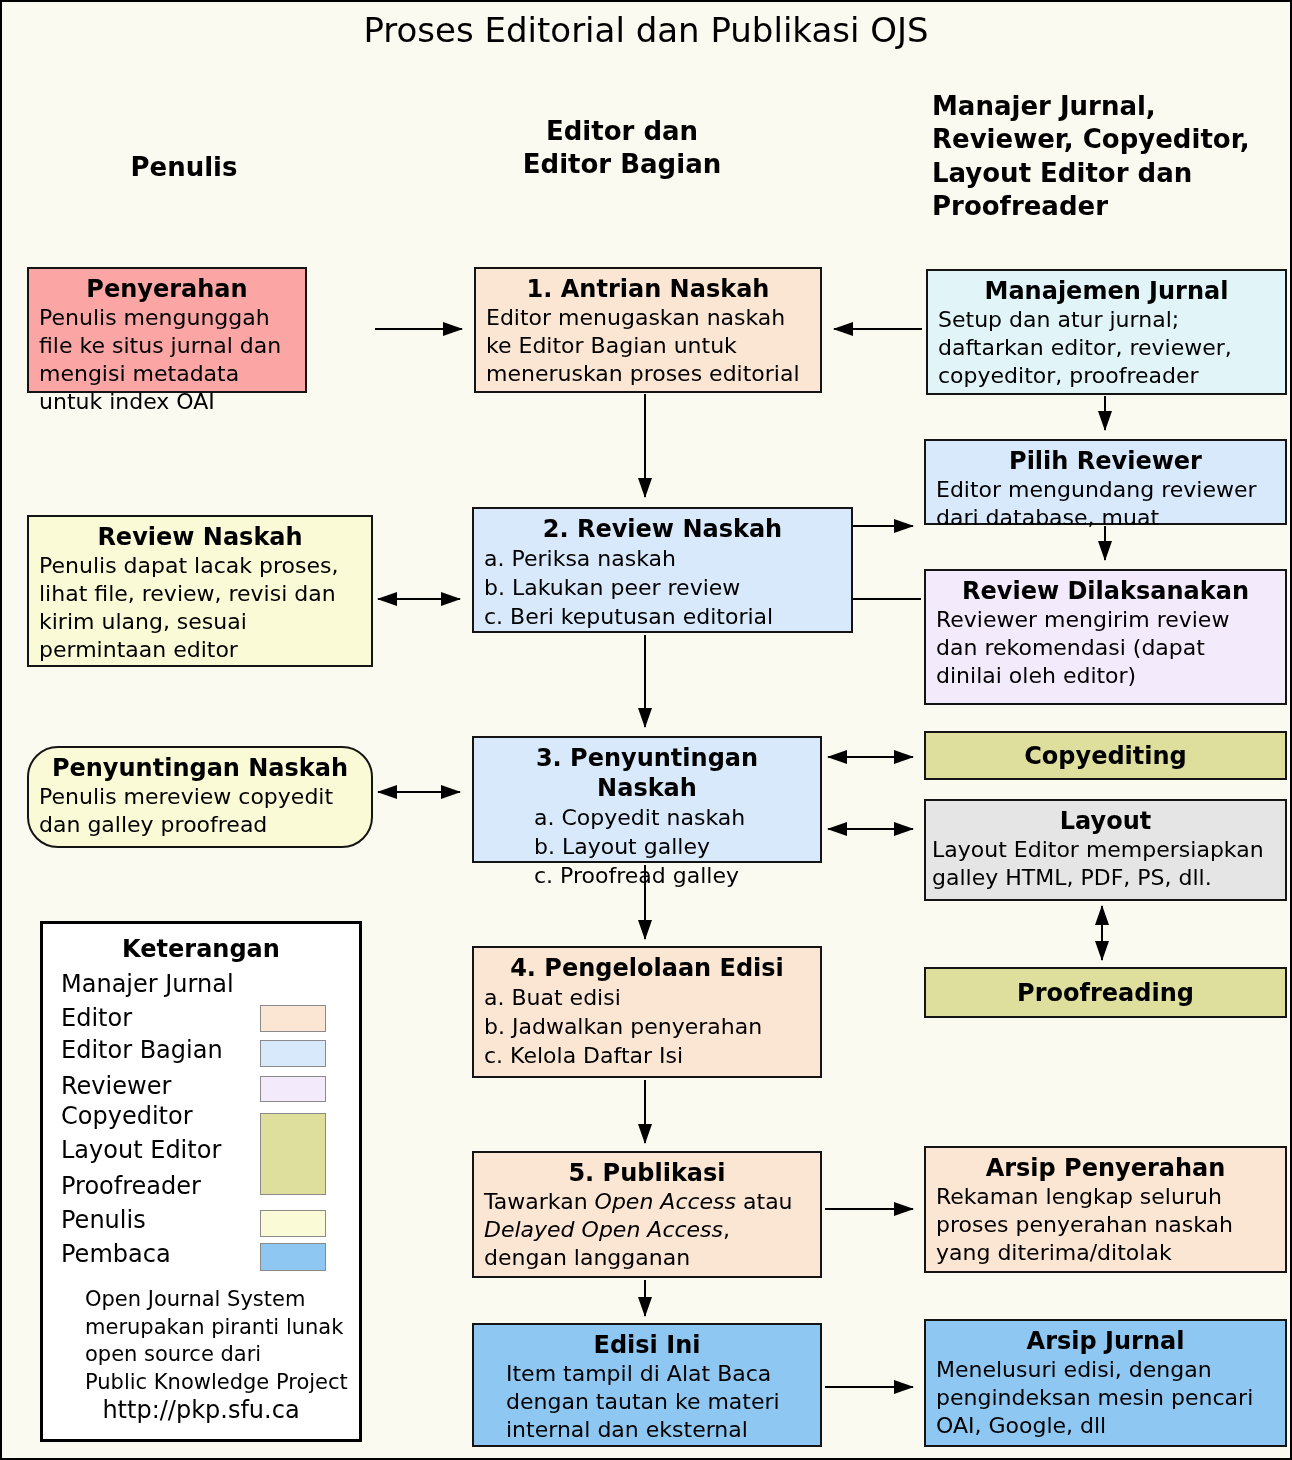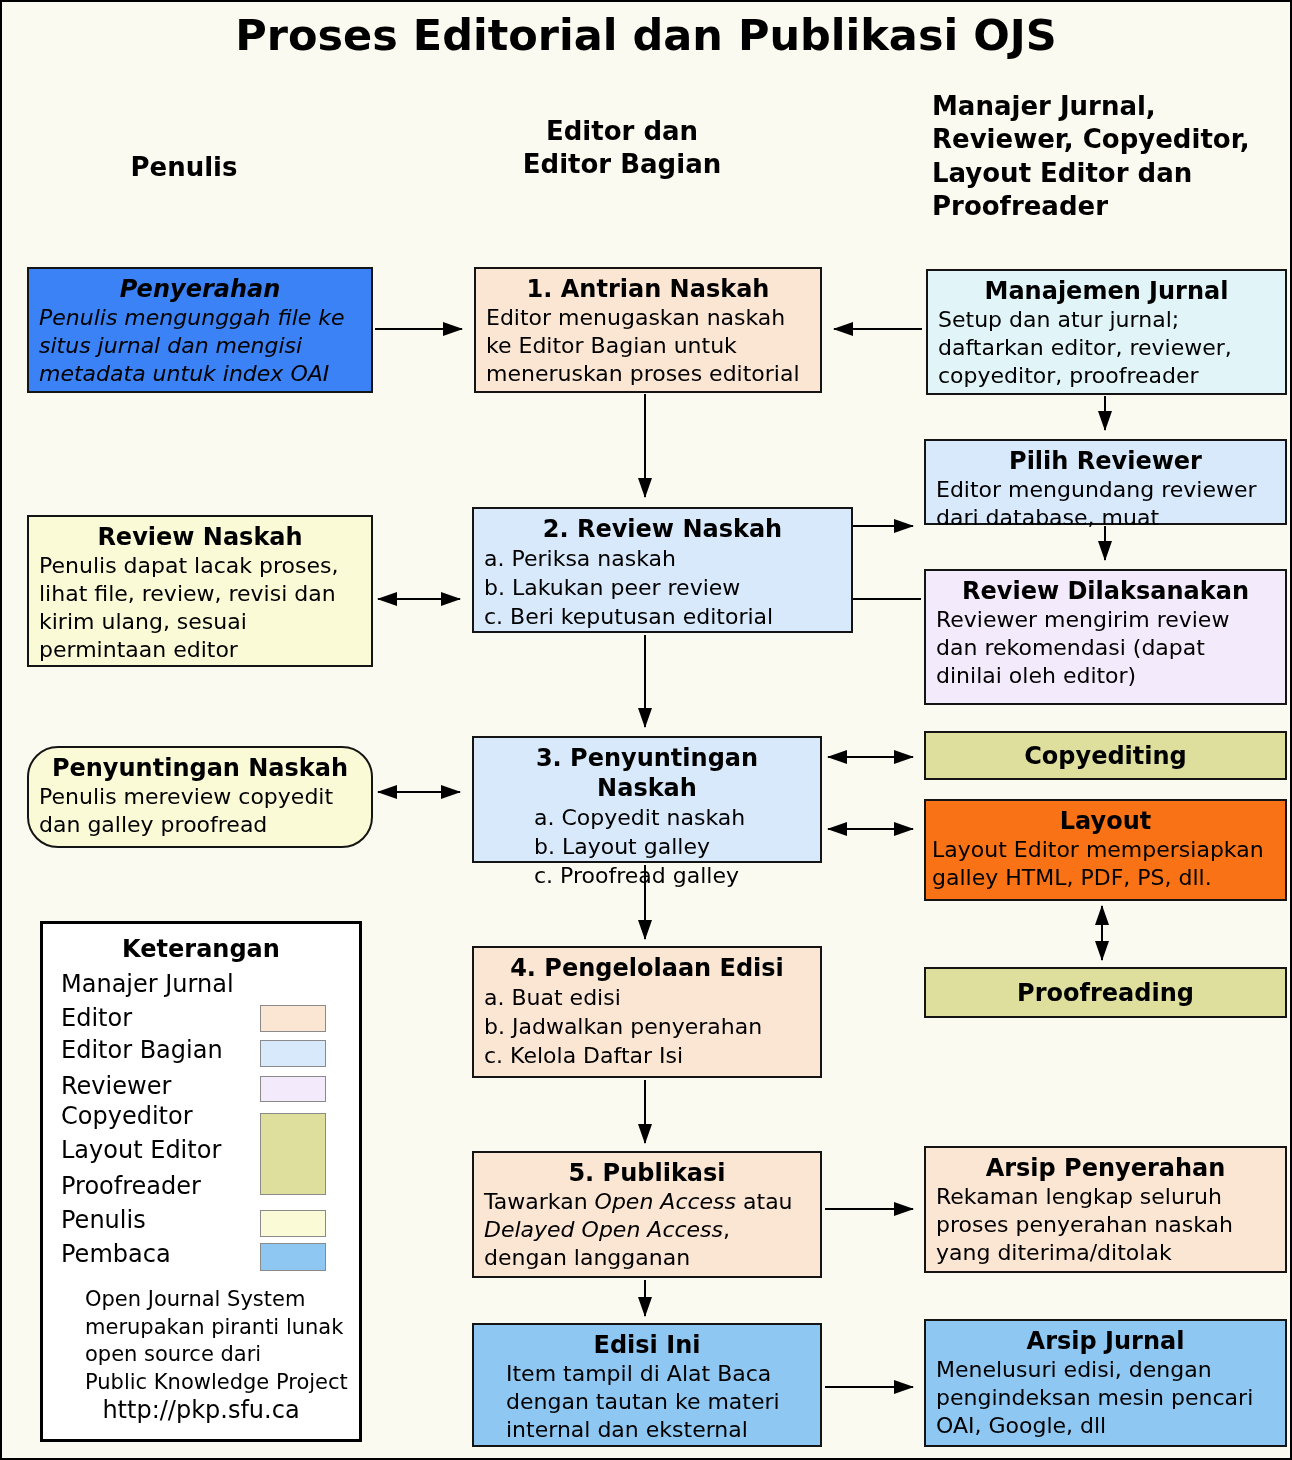--- a/index.html
+++ b/index.html
@@ -4,21 +4,21 @@
 <style>
   html,body{margin:0;padding:0;background:#e8e8e8;}
   .canvas{
     position:relative;width:1292px;height:1460px;
     background:#fafaf0;border:2px solid #000;box-sizing:border-box;
     font-family:"DejaVu Sans","Liberation Sans",sans-serif;color:#000;
     overflow:hidden;
   }
   .diagram-title{
     position:absolute;left:0;top:8px;width:100%;text-align:center;
-    font-size:43px;font-weight:bold;margin:0;
+    font-size:34px;font-weight:normal;margin:0;
   }
   .col-header{position:absolute;font-size:26px;font-weight:bold;line-height:1.28;}
   .pre{white-space:pre-line;}
   .center{text-align:center;}
   .arrows{position:absolute;left:0;top:0;width:1292px;height:1460px;pointer-events:none;}
   .box{
     position:absolute;border:2px solid #141414;box-sizing:border-box;
     padding:5px 10px;background:#fff;
   }
   .box-title{font-size:24px;font-weight:bold;text-align:center;line-height:1.25;}
@@ -78,21 +78,21 @@
       <path d="M826 827 H911" marker-start="url(#ahs)" marker-end="url(#ah)"></path>
       <path d="M1100 904 V958" marker-start="url(#ahs)" marker-end="url(#ah)"></path>
       <path d="M643 863 V937" marker-end="url(#ah)"></path>
       <path d="M643 1078 V1141" marker-end="url(#ah)"></path>
       <path d="M823 1207 H911" marker-end="url(#ah)"></path>
       <path d="M643 1278 V1314" marker-end="url(#ah)"></path>
       <path d="M823 1385 H911" marker-end="url(#ah)"></path>
     </g>
   </svg>
 
-  <div class="box" style="left: 25px; top: 265px; width: 346px; height: 126px; background-color: #3b82f6; font-style: italic;">
+  <div class="box" style="left: 25px; top: 265px; width: 280px; height: 126px; background-color: #fca5a5;">
     <div class="box-title">Penyerahan</div>
     <div class="box-body">Penulis mengunggah file ke situs jurnal dan mengisi metadata untuk index OAI</div>
   </div>
 
   <div class="box" style="left: 472px; top: 265px; width: 348px; height: 126px; background-color: rgb(251, 229, 211);">
     <div class="box-title">1. Antrian Naskah</div>
     <div class="box-body">Editor menugaskan naskah ke Editor Bagian untuk meneruskan proses editorial</div>
   </div>
 
   <div class="box" style="left: 922px; top: 437px; width: 363px; height: 86px; background-color: rgb(215, 233, 251);">
@@ -135,21 +135,21 @@
       <div>a. Copyedit naskah</div>
       <div>b. Layout galley</div>
       <div>c. Proofread galley</div>
     </div>
   </div>
 
   <div class="box vcenter" style="left: 922px; top: 729px; width: 363px; height: 49px; background-color: rgb(223, 223, 157);">
     <div class="box-title">Copyediting</div>
   </div>
 
-  <div class="box" style="left: 922px; top: 797px; width: 363px; height: 102px; padding-left: 6px; padding-right: 6px; background-color: #f97316;">
+  <div class="box" style="left: 922px; top: 797px; width: 363px; height: 102px; padding-left: 6px; padding-right: 6px; background-color: #e5e5e5;">
     <div class="box-title">Layout</div>
     <div class="box-body">Layout Editor mempersiapkan galley HTML, PDF, PS, dll.</div>
   </div>
 
   <div class="box vcenter" style="left: 922px; top: 965px; width: 363px; height: 51px; background-color: rgb(223, 223, 157);">
     <div class="box-title">Proofreading</div>
   </div>
 
   <div class="box" style="left: 470px; top: 944px; width: 350px; height: 132px; background-color: rgb(251, 229, 211);">
     <div class="box-title">4. Pengelolaan Edisi</div>

